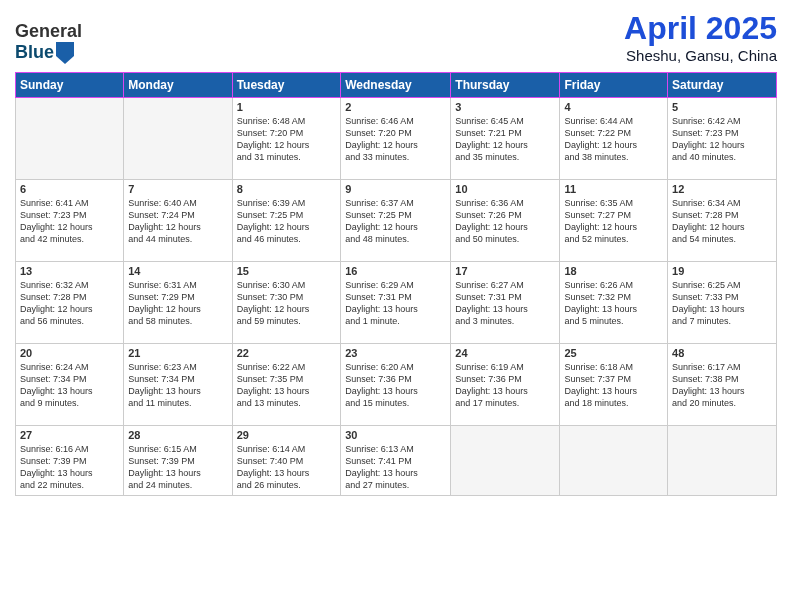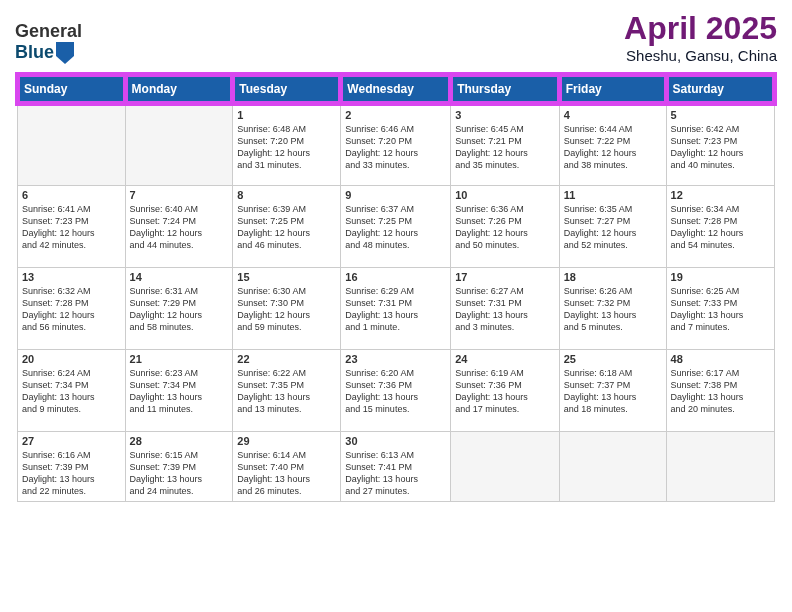--- a/index.html
+++ b/index.html
@@ -45,38 +45,38 @@
       width: 18px;
       height: 22px;
       margin-left: 2px;
     }
     .title-block {
       text-align: right;
     }
     .title-month {
       font-size: 32px;
       font-weight: bold;
-      color: #701a75;
+      color: #1d4ed8;
     }
     .title-location {
       font-size: 15px;
       color: #0f172a;
     }
     .calendar {
       width: 100%;
       border-collapse: collapse;
     }
     .calendar th {
       background: #1a5fa8;
       color: #fff;
       font-size: 12px;
       font-weight: bold;
       padding: 5px 4px;
       text-align: left;
-      border: 5px solid #d946ef;
+      border: 1px solid #d946ef;
     }
     .calendar td {
       vertical-align: top;
       border: 1px solid #ccc;
       padding: 3px 4px;
       width: 113px;
       height: 82px;
       font-size: 9.5px;
       color: #333;
       background: #fff;

